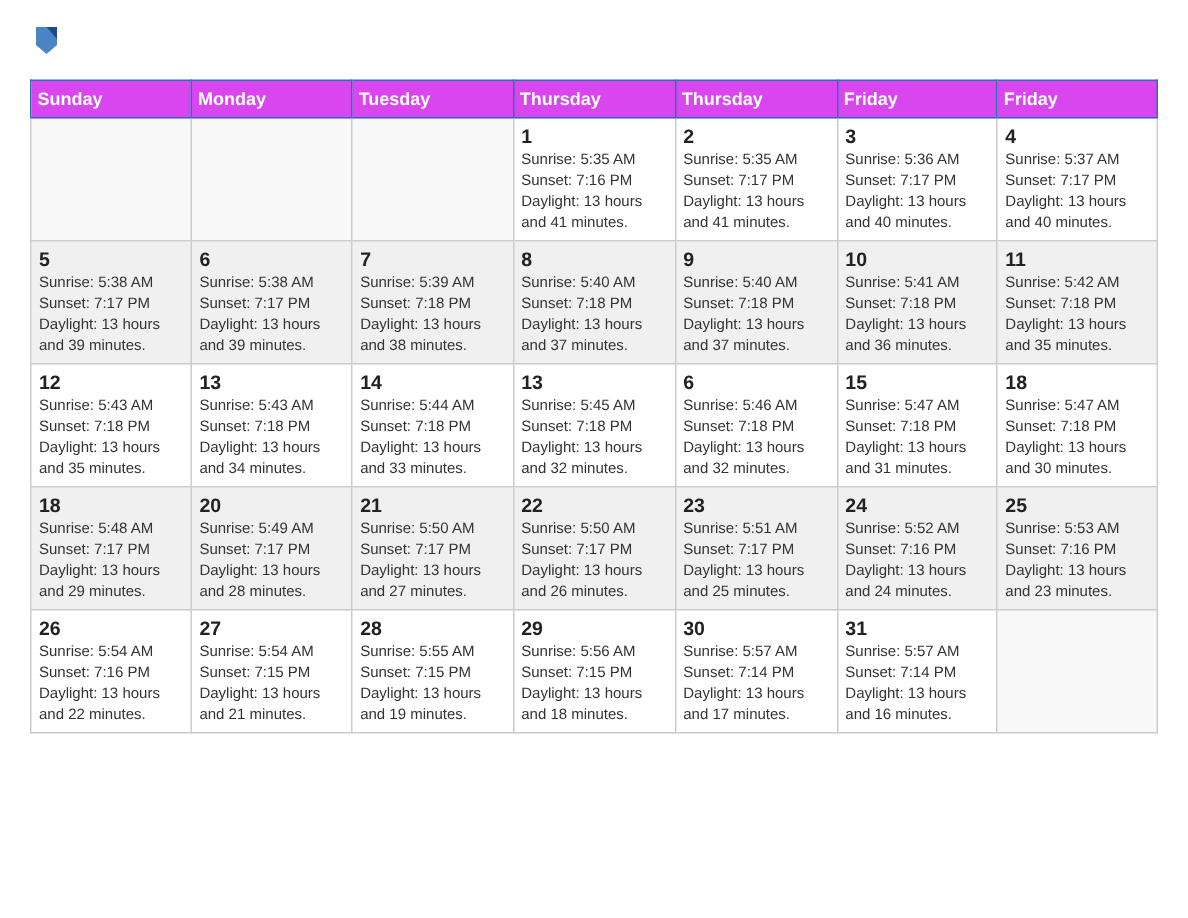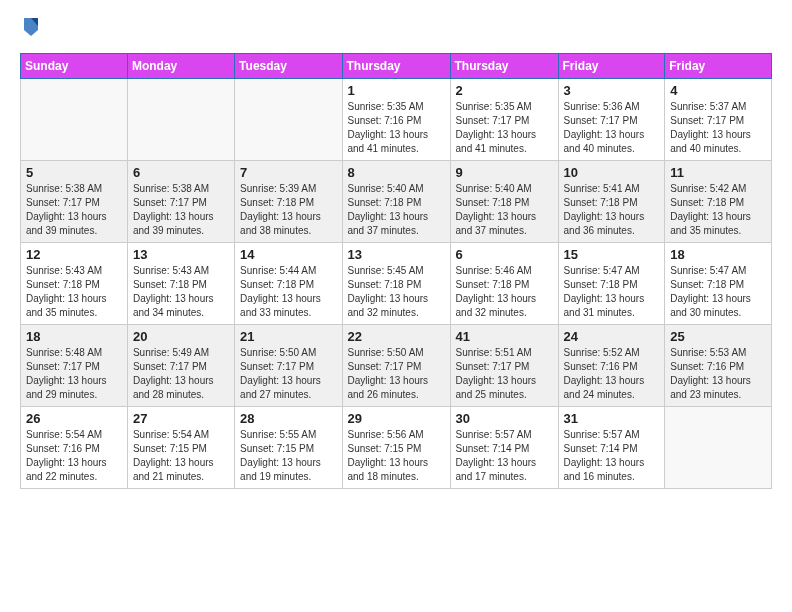--- a/index.html
+++ b/index.html
@@ -220,21 +220,21 @@
           </td>
           <td>
             <div class="day-number">21</div>
             <div class="day-info">Sunrise: 5:50 AM<br>Sunset: 7:17 PM<br>Daylight: 13 hours and 27 minutes.</div>
           </td>
           <td>
             <div class="day-number">22</div>
             <div class="day-info">Sunrise: 5:50 AM<br>Sunset: 7:17 PM<br>Daylight: 13 hours and 26 minutes.</div>
           </td>
           <td>
-            <div class="day-number">41</div>
+            <div class="day-number">23</div>
             <div class="day-info">Sunrise: 5:51 AM<br>Sunset: 7:17 PM<br>Daylight: 13 hours and 25 minutes.</div>
           </td>
           <td>
             <div class="day-number">24</div>
             <div class="day-info">Sunrise: 5:52 AM<br>Sunset: 7:16 PM<br>Daylight: 13 hours and 24 minutes.</div>
           </td>
           <td>
             <div class="day-number">25</div>
             <div class="day-info">Sunrise: 5:53 AM<br>Sunset: 7:16 PM<br>Daylight: 13 hours and 23 minutes.</div>
           </td>

